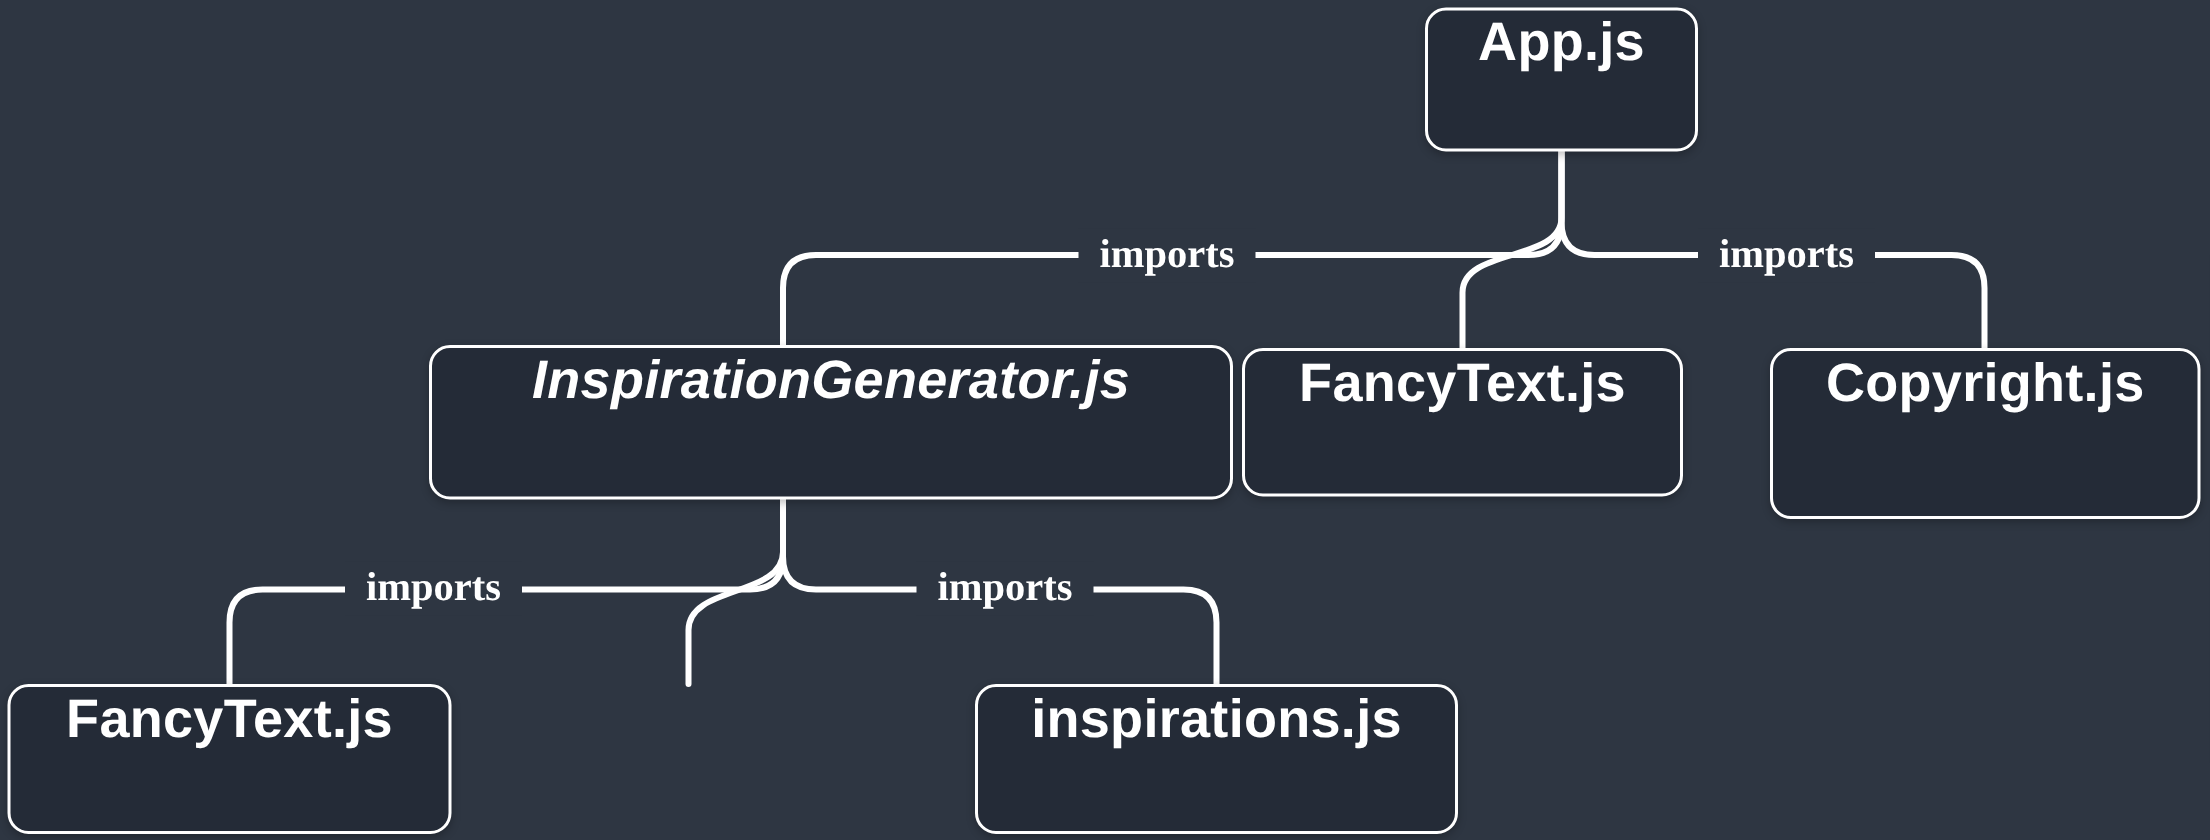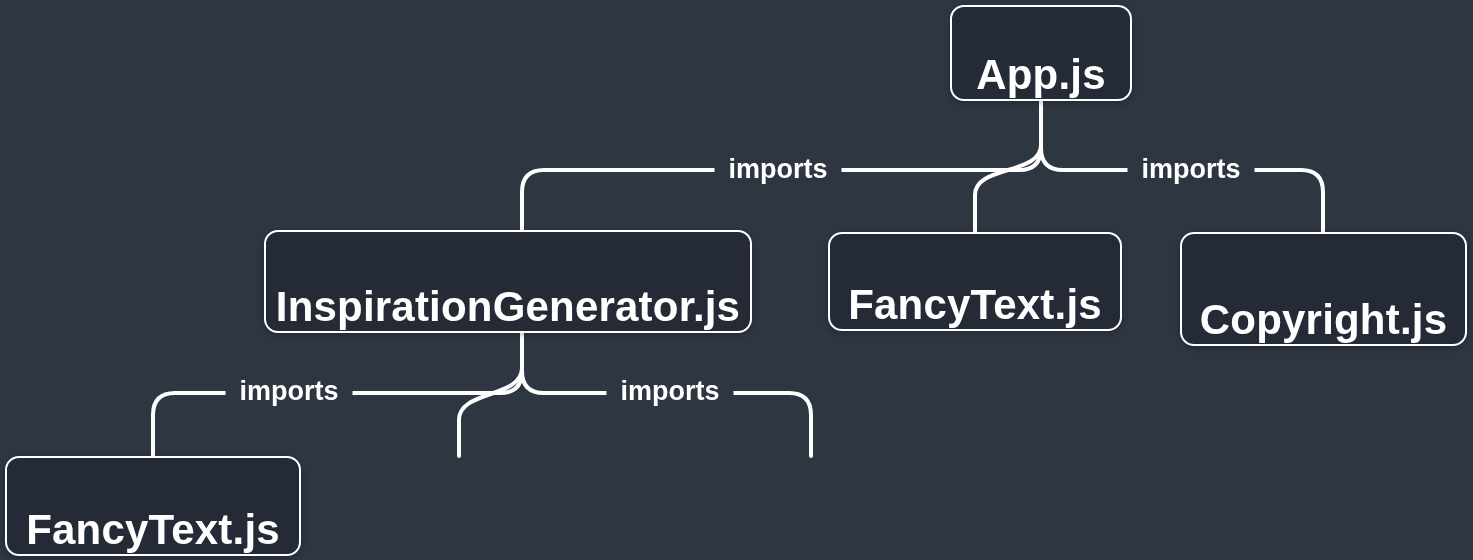--- a/index.html
+++ b/index.html
@@ -22,37 +22,38 @@
     stroke:var(--line);
     stroke-width:4;
     stroke-linecap:round;
   }
   .node{
     position:absolute;
     box-sizing:border-box;
     background:var(--box);
     border:2.5px solid var(--line);
     border-radius:14px;
-    display:flex;align-items:flex-end;justify-content:center;
+    display:flex;align-items:flex-start;justify-content:center;
     color:var(--text);
-    font-size:42px;
+    font-size:36px;
     font-weight:700;
     letter-spacing:.2px;
     box-shadow:0 2px 6px rgba(0,0,0,.25);
   }
   .edge-label{
     position:absolute;
     transform:translate(-50%,-50%);
     background:var(--bg);
     color:var(--text);
     font-size:27px;
     font-weight:700;
     padding:3px 14px;
     white-space:nowrap;
     line-height:1.1;
+    font-family:Liberation Serif, serif;
   }
 </style>
 </head>
 <body>
 
 <div class="stage">
 
   <svg class="edges-svg" viewBox="0 0 1473 560" xmlns="http://www.w3.org/2000/svg">
 
     <path d="M1041 100 V148 Q1041 170 1019 170 H544 Q522 170 522 192 V230"></path>
@@ -70,31 +71,34 @@
 
   <div class="edge-label" style="left:778px;top:170px;">imports</div>
   <div class="edge-label" style="left:1191px;top:170px;">imports</div>
   <div class="edge-label" style="left:289px;top:392px;">imports</div>
   <div class="edge-label" style="left:670px;top:392px;">imports</div>
 
   <div class="node" style="left:950px;top:5px;width:182px;height:96px;">
     <span>App.js</span>
   </div>
 
-  <div class="node" style="left:264px;top:230px;width:488px;height:103px;">
+  <div class="node" style="left:286px;top:230px;width:536px;height:103px;font-style:italic;">
     <span>InspirationGenerator.js</span>
   </div>
 
   <div class="node" style="left:828px;top:232px;width:294px;height:99px;">
     <span>FancyText.js</span>
   </div>
 
   <div class="node" style="left:1180px;top:232px;width:287px;height:114px;">
     <span>Copyright.js</span>
   </div>
 
   <div class="node" style="left:5px;top:456px;width:296px;height:100px;">
     <span>FancyText.js</span>
   </div>
 
 
+  <div class="node" style="left:650px;top:456px;width:322px;height:100px;">
+    <span>inspirations.js</span>
+  </div>
 
 </div>
 
 </body></html>

